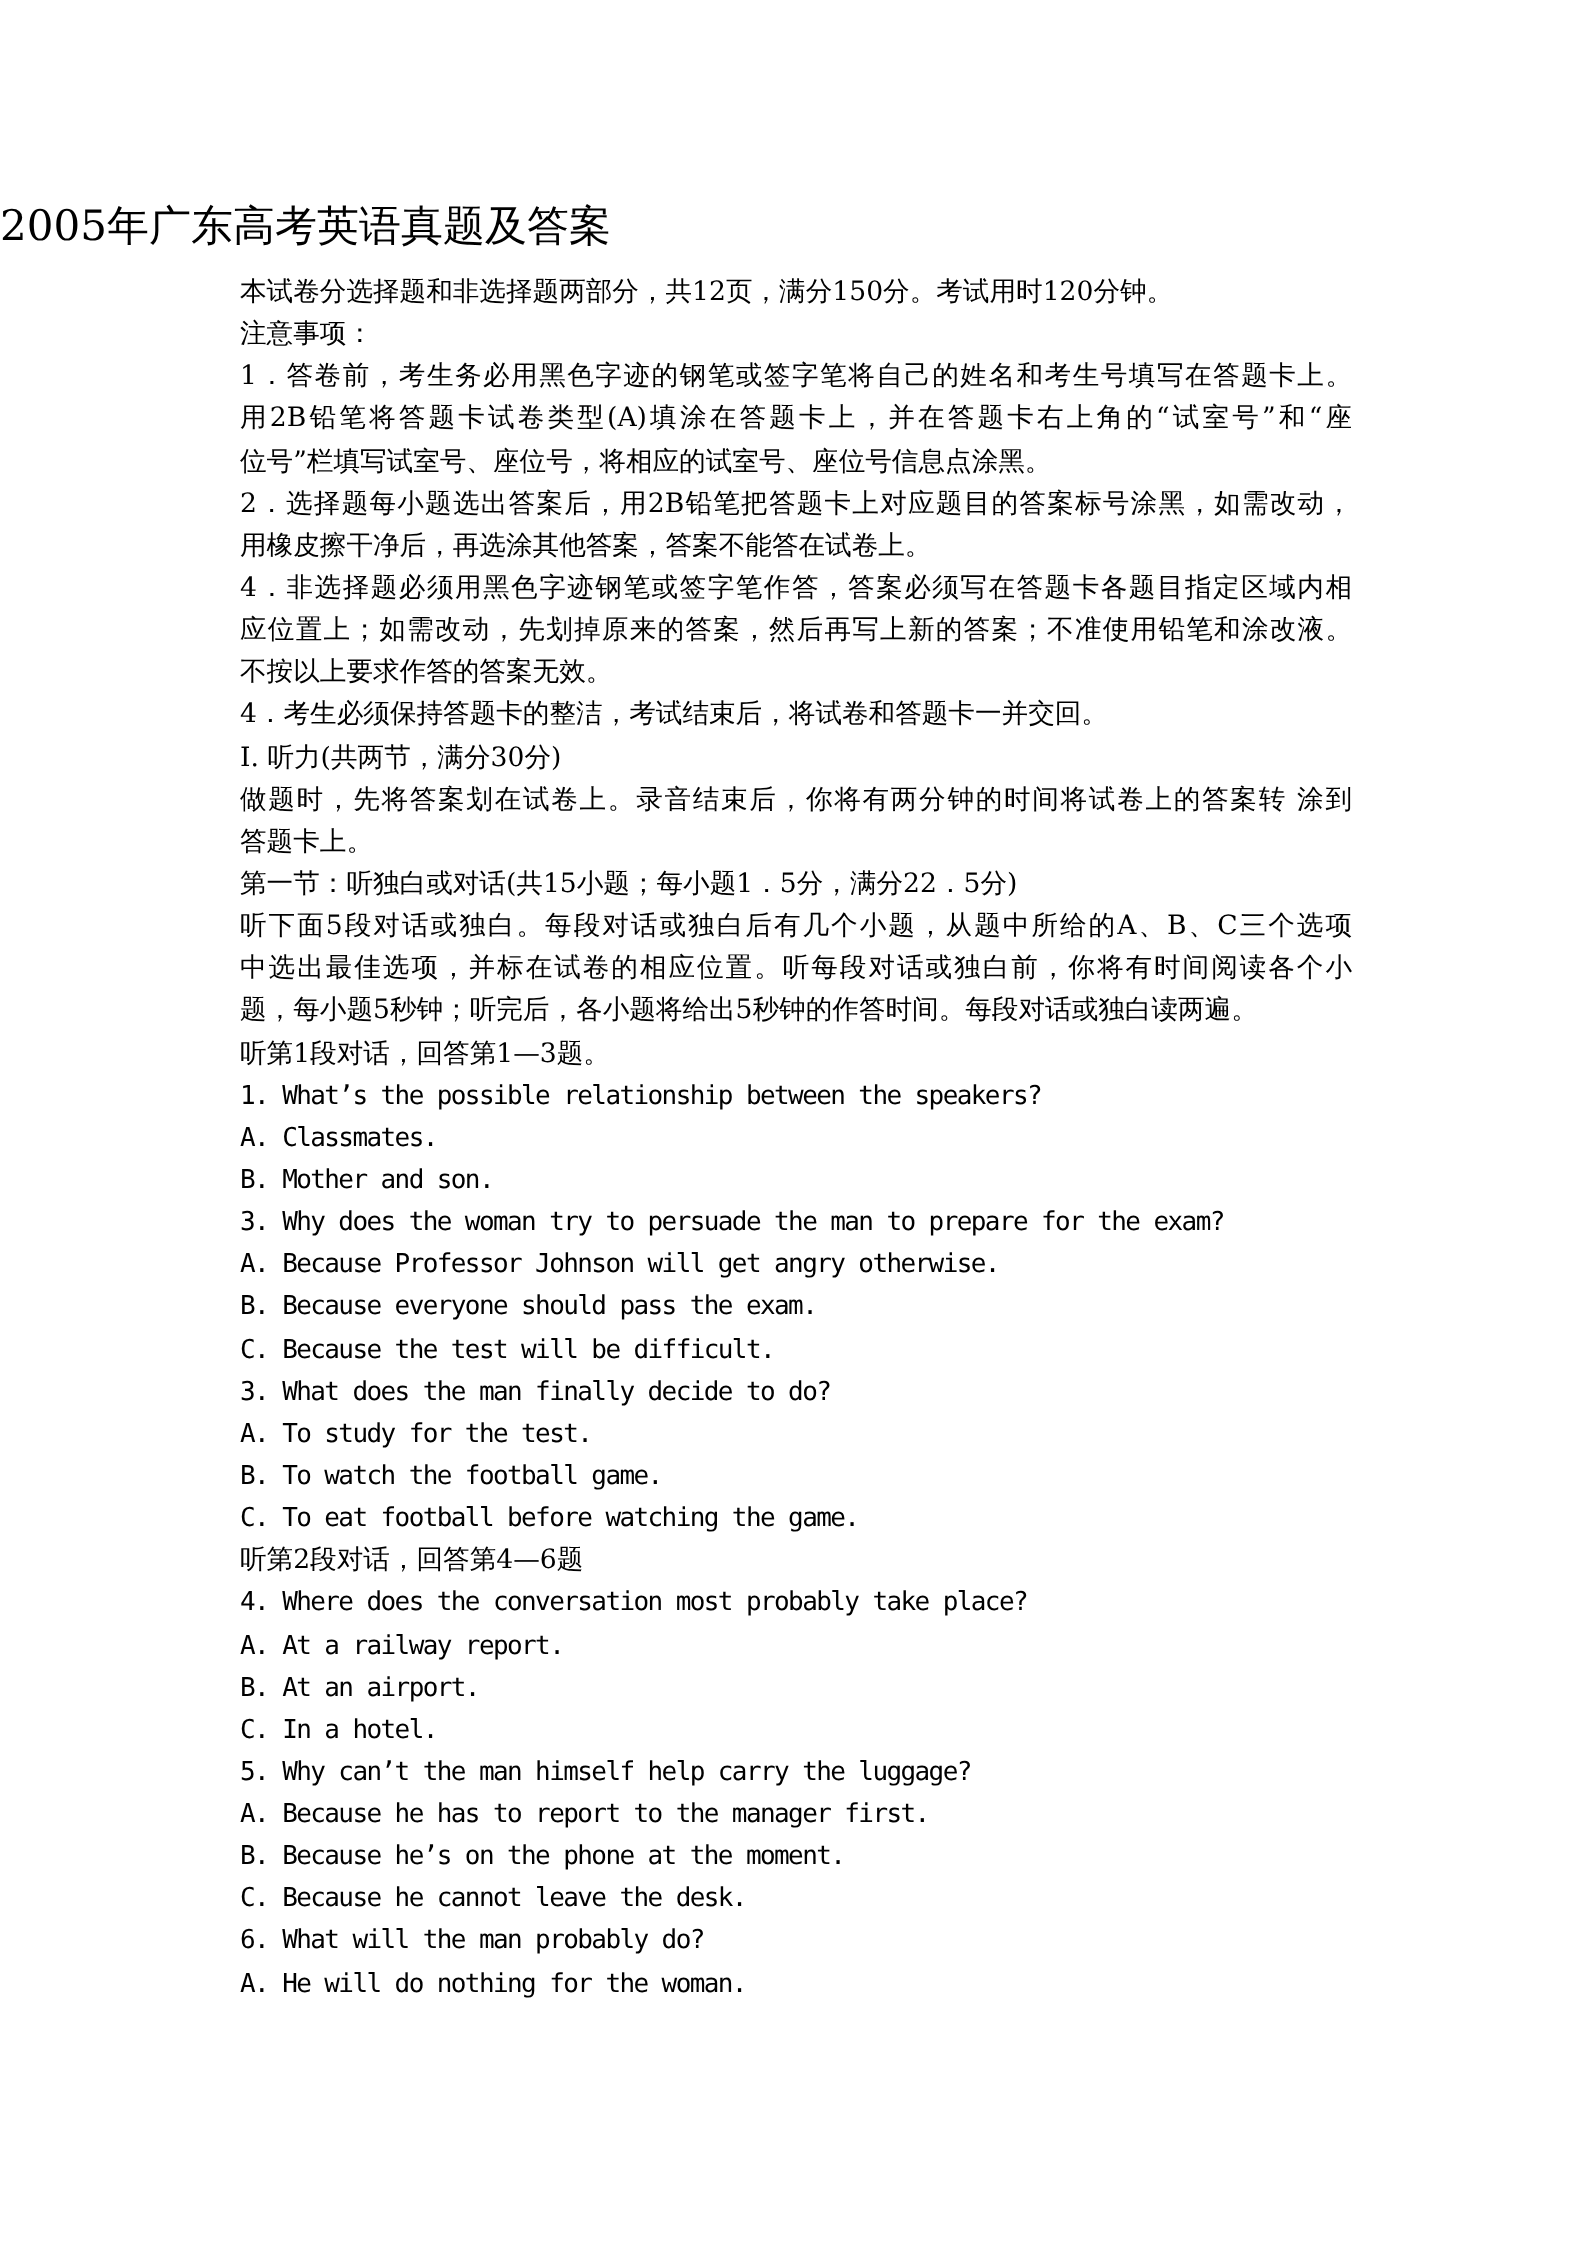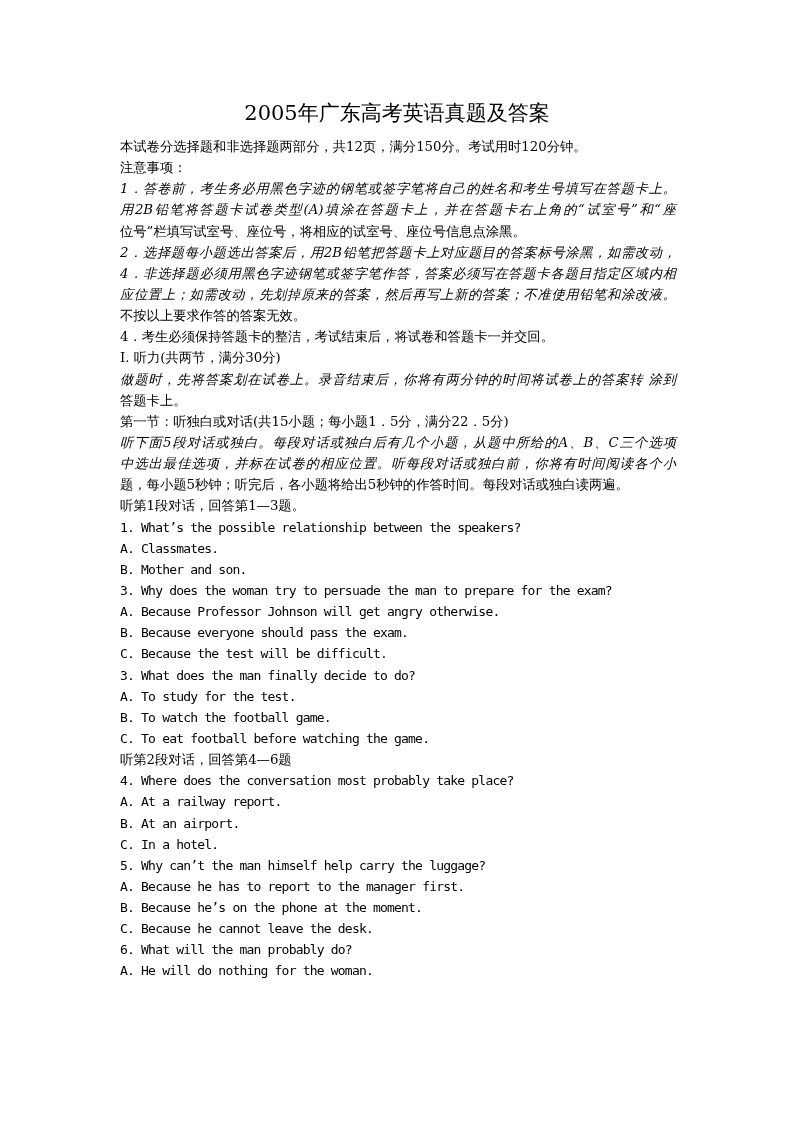--- a/index.html
+++ b/index.html
@@ -14,21 +14,20 @@
     background: #ffffff;
     color: #000000;
     overflow: hidden;
   }
   .title {
     position: absolute;
     top: 100px;
     left: 0;
     width: 794px;
     margin: 0;
-    text-align: center;
     font-family: "DejaVu Serif", "Liberation Serif", serif;
     font-size: 21px;
     font-weight: normal;
     line-height: 26px;
     white-space: pre;
   }
   .content {
     position: absolute;
     top: 136px;
     left: 120px;
@@ -39,40 +38,40 @@
     line-height: 21.15px;
     white-space: pre;
   }
   .cn {
     font-family: "DejaVu Serif", "Liberation Serif", serif;
     font-size: 13.3px;
   }
   .just {
     text-align: justify;
     text-align-last: justify;
-    font-style: italic;
   }
   .en {
     font-family: "DejaVu Sans Mono", "Liberation Mono", monospace;
     font-size: 13px;
     letter-spacing: -0.8px;
   }
 </style>
 </head>
 <body>
 
 <div class="page">
   <h1 class="title">2005年广东高考英语真题及答案</h1>
   <div class="content" id="lines">
       <div class="line cn">本试卷分选择题和非选择题两部分，共12页，满分150分。考试用时120分钟。</div>
       <div class="line cn">注意事项：</div>
       <div class="line cn just">1．答卷前，考生务必用黑色字迹的钢笔或签字笔将自己的姓名和考生号填写在答题卡上。</div>
       <div class="line cn just">用2B铅笔将答题卡试卷类型(A)填涂在答题卡上，并在答题卡右上角的“试室号”和“座</div>
       <div class="line cn">位号”栏填写试室号、座位号，将相应的试室号、座位号信息点涂黑。</div>
       <div class="line cn just">2．选择题每小题选出答案后，用2B铅笔把答题卡上对应题目的答案标号涂黑，如需改动，</div>
+      <div class="line cn">用橡皮擦干净后，再选涂其他答案，答案不能答在试卷上。</div>
       <div class="line cn just">4．非选择题必须用黑色字迹钢笔或签字笔作答，答案必须写在答题卡各题目指定区域内相</div>
       <div class="line cn just">应位置上；如需改动，先划掉原来的答案，然后再写上新的答案；不准使用铅笔和涂改液。</div>
       <div class="line cn">不按以上要求作答的答案无效。</div>
       <div class="line cn">4．考生必须保持答题卡的整洁，考试结束后，将试卷和答题卡一并交回。</div>
       <div class="line cn">I. 听力(共两节，满分30分)</div>
       <div class="line cn just">做题时，先将答案划在试卷上。录音结束后，你将有两分钟的时间将试卷上的答案转 涂到</div>
       <div class="line cn">答题卡上。</div>
       <div class="line cn">第一节：听独白或对话(共15小题；每小题1．5分，满分22．5分)</div>
       <div class="line cn just">听下面5段对话或独白。每段对话或独白后有几个小题，从题中所给的A、B、C三个选项</div>
       <div class="line cn just">中选出最佳选项，并标在试卷的相应位置。听每段对话或独白前，你将有时间阅读各个小</div>

